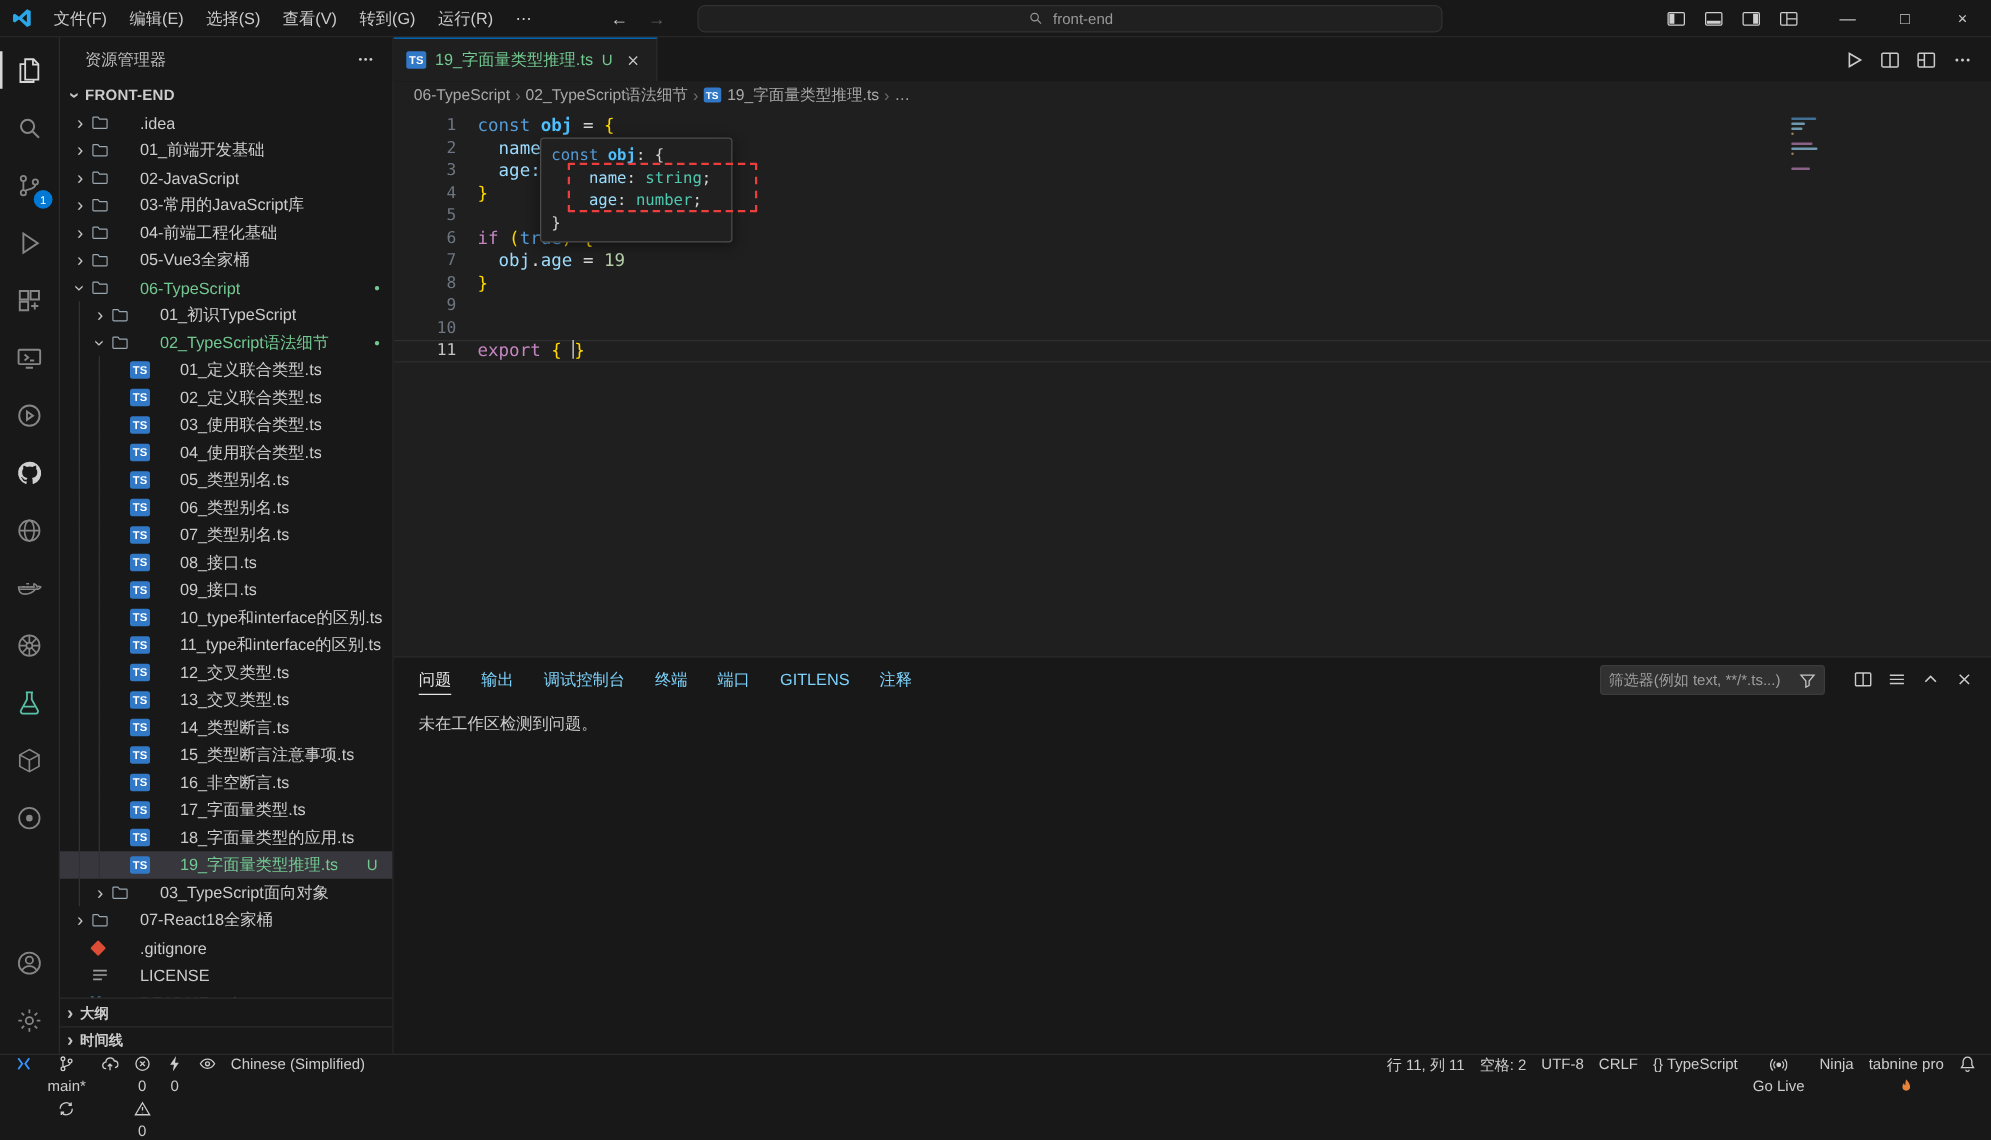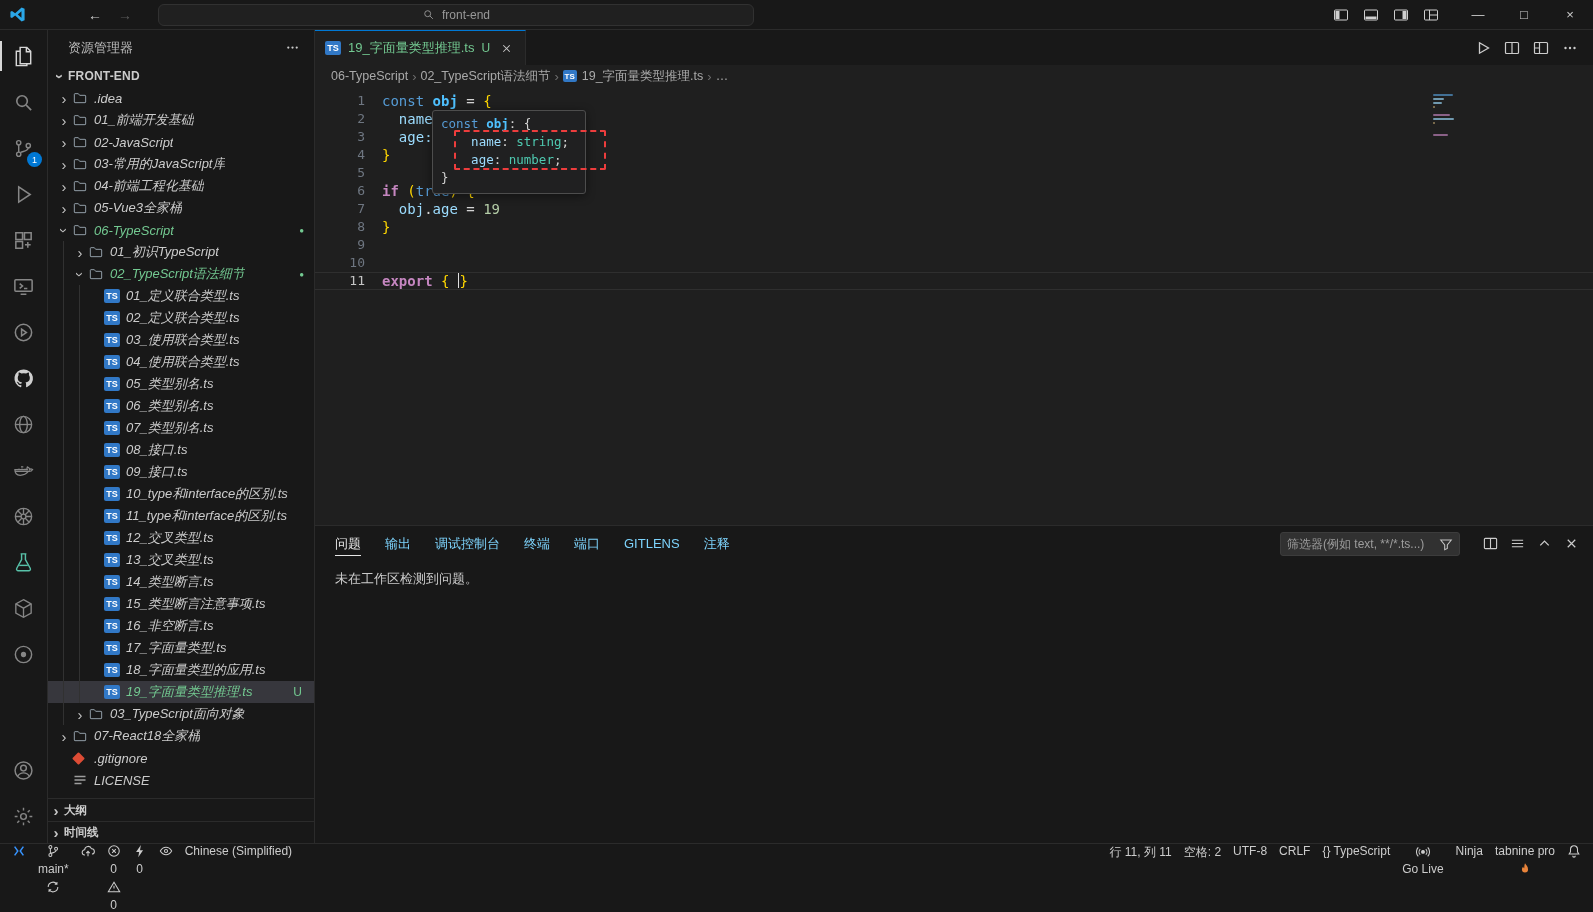--- a/index.html
+++ b/index.html
@@ -55,21 +55,21 @@
   .trow { height:22px; display:flex; align-items:center; padding:0 4px 0 8px; cursor:pointer;
     color:#ccc; white-space:nowrap; }
   .trow.root { font-weight:bold; font-size:12px; padding-left:4px; letter-spacing:.2px; }
   .trow.selected { background:#37373d; }
   .chev { flex:0 0 16px; display:flex; align-items:center; justify-content:center; font-size:15px; color:#c5c5c5; }
   .chev.down { transform:rotate(90deg); }
   .indent { flex:0 0 16px; align-self:stretch; position:relative; }
   .indent::before { content:""; position:absolute; left:7px; top:0; bottom:0; border-left:1px solid #313131; }
   .ficon { flex:0 0 21px; display:flex; align-items:center; color:#9aa7b0; }
   .ficon svg { width:16px; height:16px; }
-  .tlabel { margin-left:1px; overflow:hidden; text-overflow:ellipsis;font-style:italic; }
+  .tlabel { margin-left:19px; overflow:hidden; text-overflow:ellipsis; }
   .tlabel.git { color:#73c991; }
   .tdot { margin-left:auto; color:#73c991; font-size:8px; padding-right:6px; }
   .tbadge { margin-left:auto; color:#73c991; font-size:12px; padding-right:8px; }
   .ts-badge { width:16px; height:14px; background:#3178c6; color:#fff; font-size:9px; font-weight:bold;
     display:inline-flex; align-items:center; justify-content:center; border-radius:2px; flex:none;
     font-family:"Liberation Sans",sans-serif; }
   .ts-badge.mini { width:14px; height:12px; font-size:8px; }
   .git-d { width:9px; height:9px; background:#dd4c35; transform:rotate(45deg); border-radius:1px; margin-left:2px; }
   .md-badge { color:#519aba; font-weight:bold; font-size:11px; }
   .sb-bottom { border-top:1px solid #2b2b2b; }
@@ -96,21 +96,21 @@
   .bc-item { display:flex; align-items:center; gap:5px; cursor:pointer; }
 
   
   .editor { flex:1; position:relative; overflow:hidden; padding-top:5px;
     font-family:"DejaVu Sans Mono","Liberation Mono",monospace; font-size:14px; line-height:18px; }
   .cline { display:flex; height:18px; }
   .ln { flex:0 0 50px; text-align:right; margin-right:17px; color:#6e7681; font-size:13px; }
   .cline.active .ln { color:#c6c6c6; }
   .cline.active { box-shadow:inset 0 1px 0 #2f2f2f, inset 0 -1px 0 #2f2f2f; }
   .ltext { white-space:pre; }
-  .tk-kw { color:#569cd6; } .tk-ctrl { color:#c586c0;font-weight:bold; } .tk-vardef { color:#4fc1ff; font-weight:bold; }
+  .tk-kw { color:#569cd6; } .tk-ctrl { color:#c586c0; } .tk-vardef { color:#4fc1ff; font-weight:bold; }
   .tk-prop { color:#9cdcfe; } .tk-num { color:#b5cea8; } .tk-type { color:#4ec9b0; }
   .tk-fg { color:#d4d4d4; } .tk-br { color:#ffd700; }
   .cursor { display:inline-block; width:1.5px; height:15px; background:#e0e0e0; vertical-align:-2px; }
   .minimap { position:absolute; top:7px; right:120px; width:40px; display:flex; flex-direction:column; }
   .mm-line { height:2px; margin-bottom:2px; opacity:.65; border-radius:1px; }
   .hover-tip { position:absolute; left:117px; top:23px; width:154px; background:#202021;
     border:1px solid #4d4d4d; border-radius:3px; padding:4px 8px 6px; z-index:5;
     font-size:12.5px; line-height:18px; box-shadow:0 2px 10px rgba(0,0,0,.45); }
   .hline { white-space:pre; }
   .red-box { position:absolute; left:139px; top:43px; width:152px; height:40px;
@@ -151,20 +151,29 @@
 <body>
 
 <div id="app" data-name="vscode-window">
 
   <header class="titlebar" data-name="title-bar">
     <div class="tb-logo" data-name="vscode-logo-icon">
         <svg viewBox="0 0 24 24">
           <path fill="#2aa7e8" d="M17.8 2.1L22 4v16l-4.2 1.9-9.1-8.4-4.5 3.4L2 15.9V8.1L4.2 7l4.5 3.4zM17.6 7.4l-5.2 4.6 5.2 4.6z"></path>
         </svg>
       </div>
+    <nav class="menus" id="menu-bar" data-name="menu-bar">
+        <div class="menu-item" data-name="menu-item">文件(F)</div>
+        <div class="menu-item" data-name="menu-item">编辑(E)</div>
+        <div class="menu-item" data-name="menu-item">选择(S)</div>
+        <div class="menu-item" data-name="menu-item">查看(V)</div>
+        <div class="menu-item" data-name="menu-item">转到(G)</div>
+        <div class="menu-item" data-name="menu-item">运行(R)</div>
+        <div class="menu-item" data-name="menu-item">⋯</div>
+      </nav>
     <div class="nav-arrows" data-name="history-nav">
       <span data-name="back-arrow-icon">←</span>
       <span class="fwd" data-name="forward-arrow-icon">→</span>
     </div>
     <div class="tb-search" data-name="command-center-search">
       <span id="tb-search-icon" data-name="search-icon" style="display:flex">
           <svg viewBox="0 0 24 24" fill="none" stroke="currentColor" stroke-width="1.7">
             <circle cx="10.5" cy="10.5" r="5.5"></circle>
             <path d="M14.8 14.8L20 20"></path>
           </svg>

